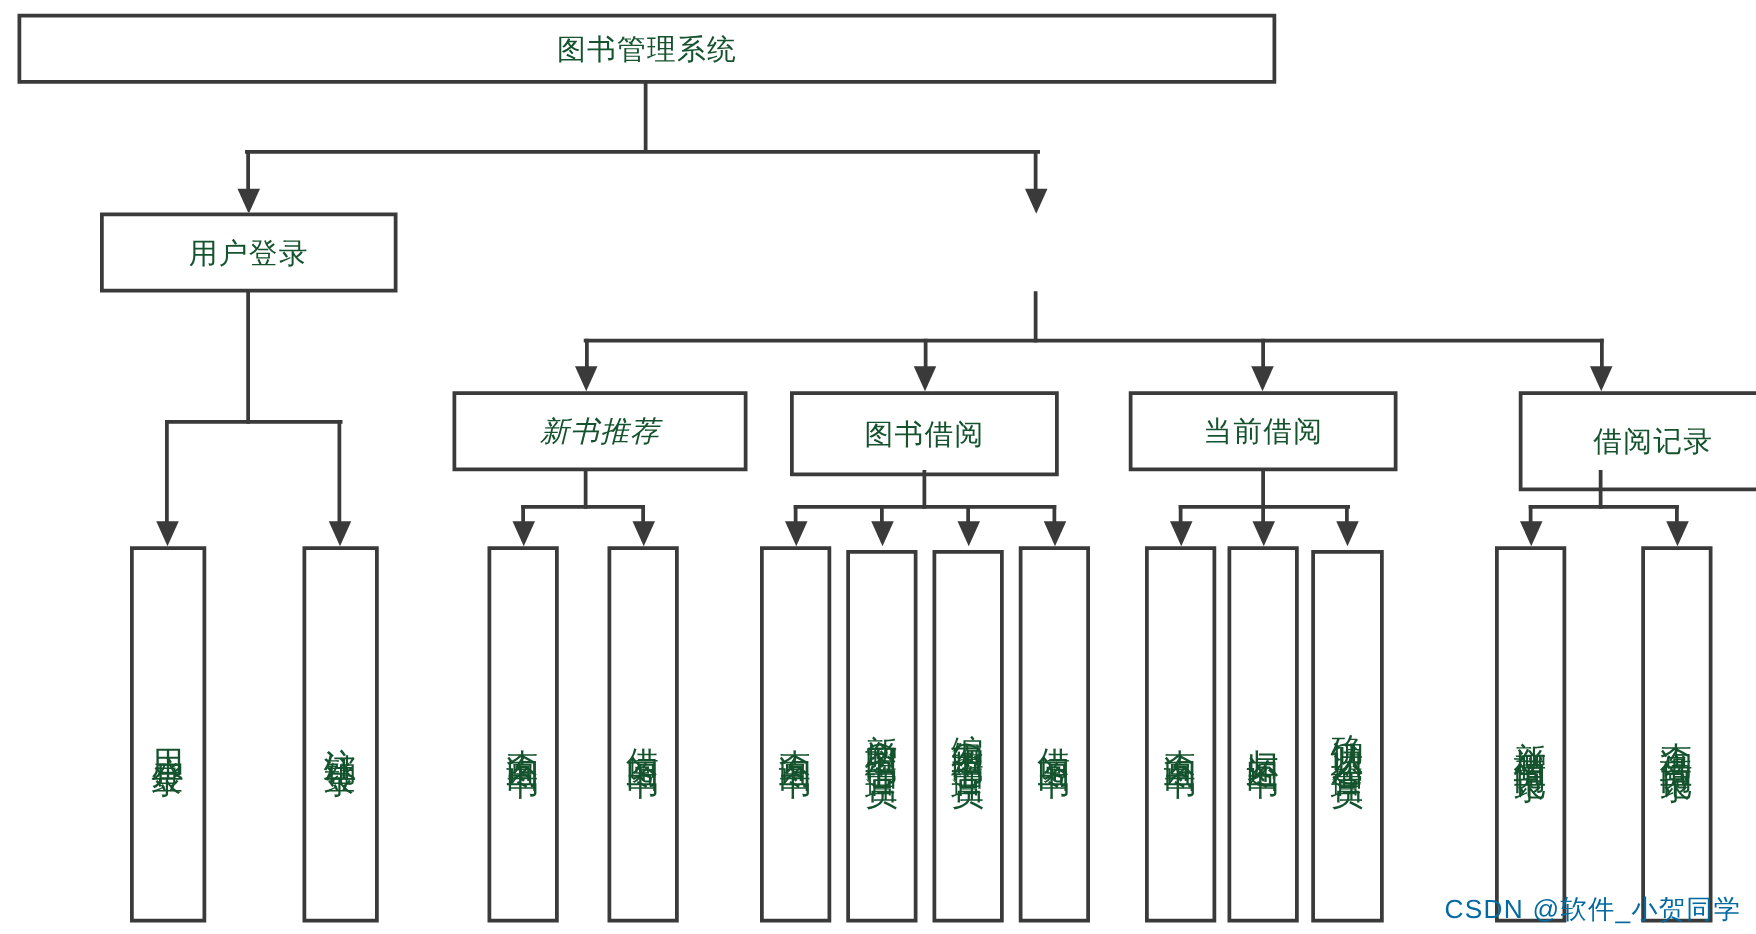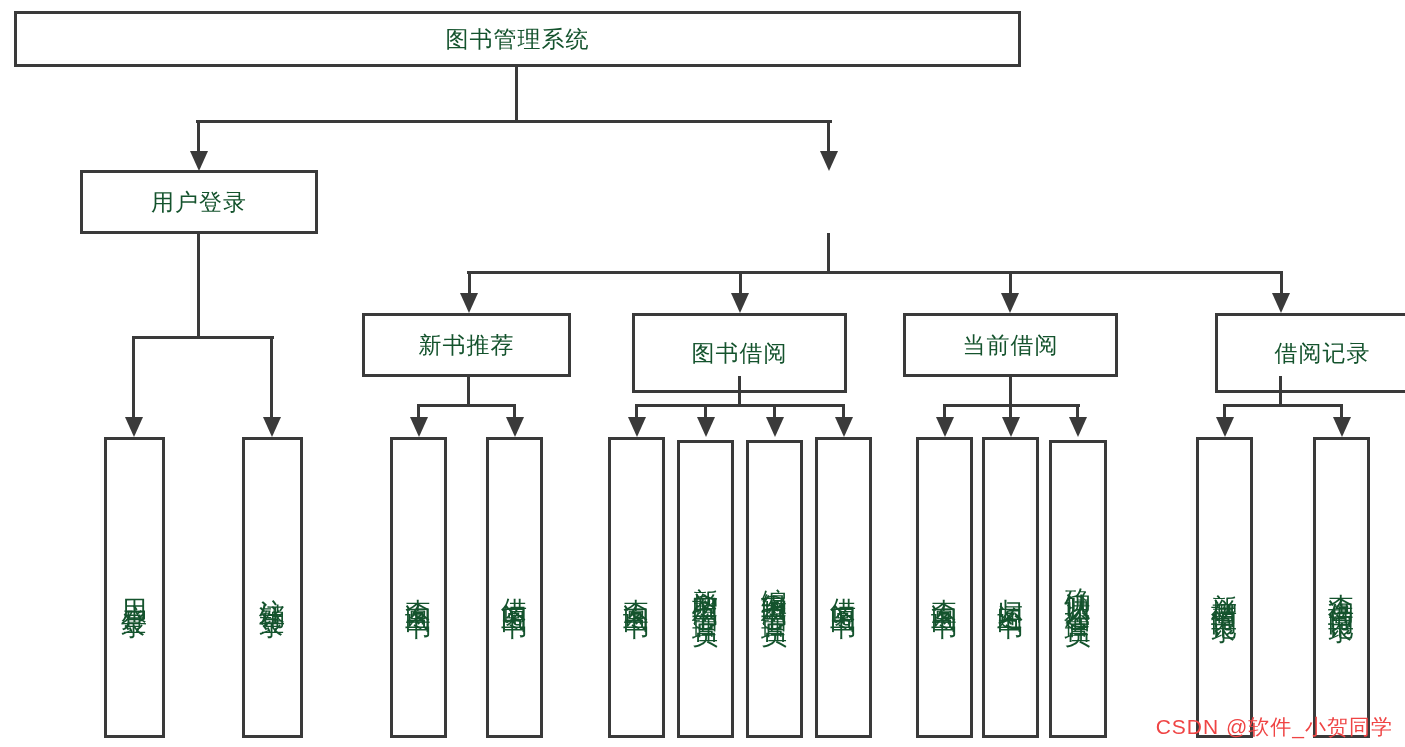--- a/index.html
+++ b/index.html
@@ -36,21 +36,21 @@
     width: 0; height: 0;
     border-left: 9px solid transparent;
     border-right: 9px solid transparent;
     border-top: 20px solid #3a3a3a;
   }
   #watermark {
     position: absolute;
     right: 12px;
     bottom: 6px;
     font-size: 21px;
-    color: #ef4444;
+    color: #0369a1;
     letter-spacing: 1px;
     z-index: 10;
   }
 </style>
 </head>
 <body>
 
 <div id="canvas">
 
   <div class="box hbox" style="left:14px; top:11px; width:1007px; height:56px;">
@@ -79,24 +79,24 @@
   <div class="ln" style="left:467px; top:271px; width:816px; height:3px;"></div>
   <div class="ln" style="left:468px; top:271px; width:3px; height:24px;"></div>
   <div class="arr" style="left:460px; top:293px;"></div>
   <div class="ln" style="left:739px; top:271px; width:3px; height:24px;"></div>
   <div class="arr" style="left:731px; top:293px;"></div>
   <div class="ln" style="left:1009px; top:271px; width:3px; height:24px;"></div>
   <div class="arr" style="left:1001px; top:293px;"></div>
   <div class="ln" style="left:1280px; top:271px; width:3px; height:24px;"></div>
   <div class="arr" style="left:1272px; top:293px;"></div>
 
-  <div class="box hbox" style="left:362px; top:313px; width:209px; height:64px;">
+  <div class="box hbox" style="left:362px; top:313px; width:236px; height:64px;font-style:italic;">
     <span>新书推荐</span>
   </div>
-  <div class="box hbox" style="left:632px; top:313px; width:215px; height:80px;">
+  <div class="box hbox" style="left:632px; top:313px; width:215px; height:68px;">
     <span>图书借阅</span>
   </div>
   <div class="box hbox" style="left:903px; top:313px; width:215px; height:64px;">
     <span>当前借阅</span>
   </div>
   <div class="box hbox" style="left:1215px; top:313px; width:215px; height:80px;">
     <span>借阅记录</span>
   </div>
 
   <div class="ln" style="left:467px; top:376px; width:3px; height:31px;"></div>

